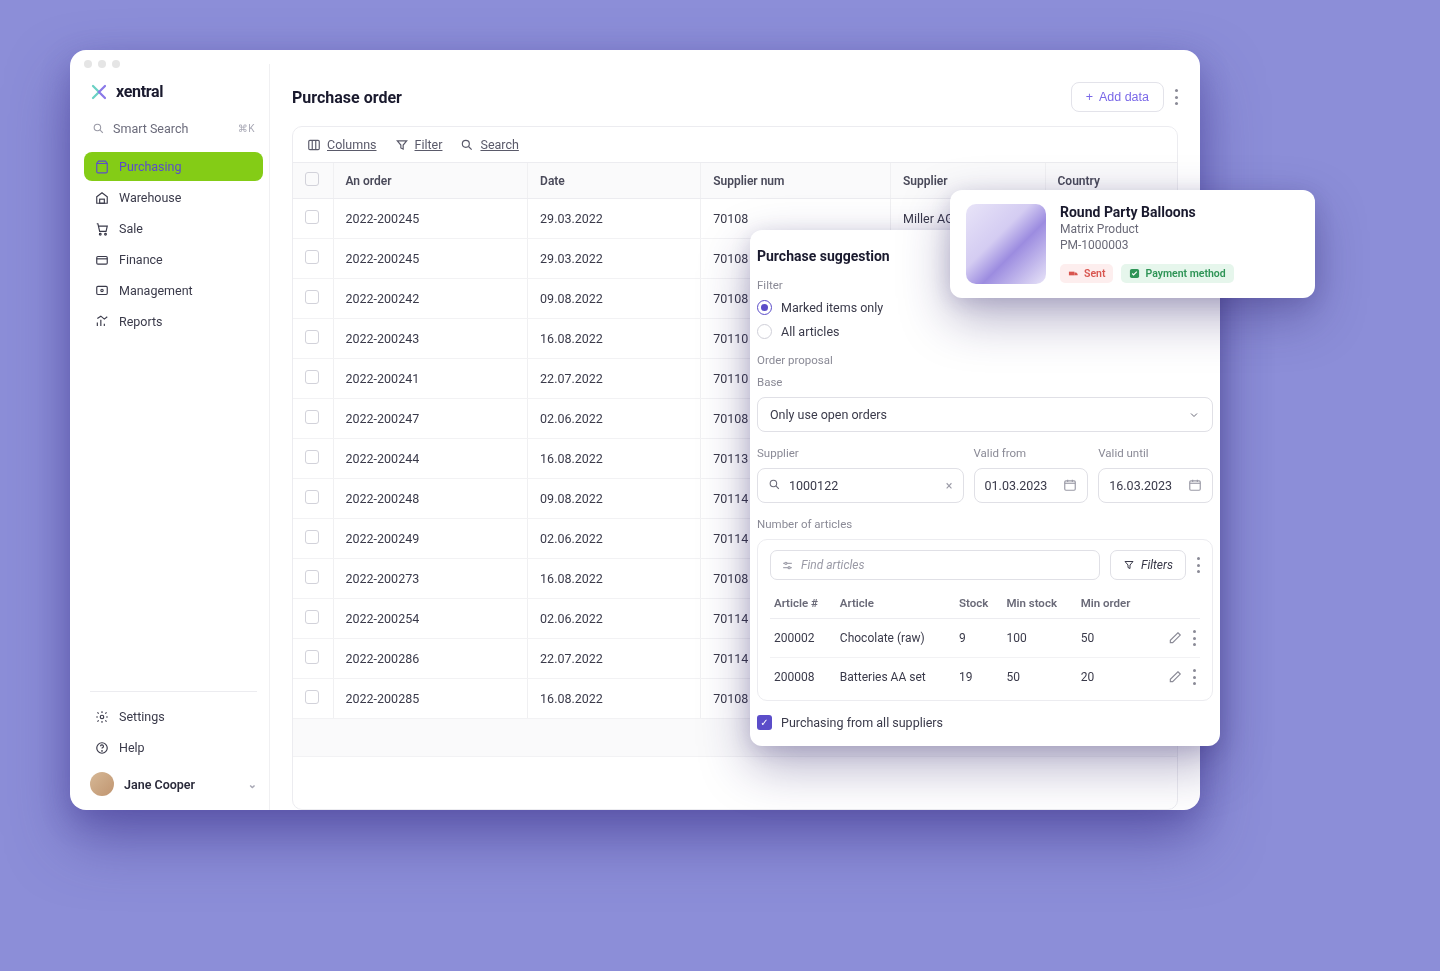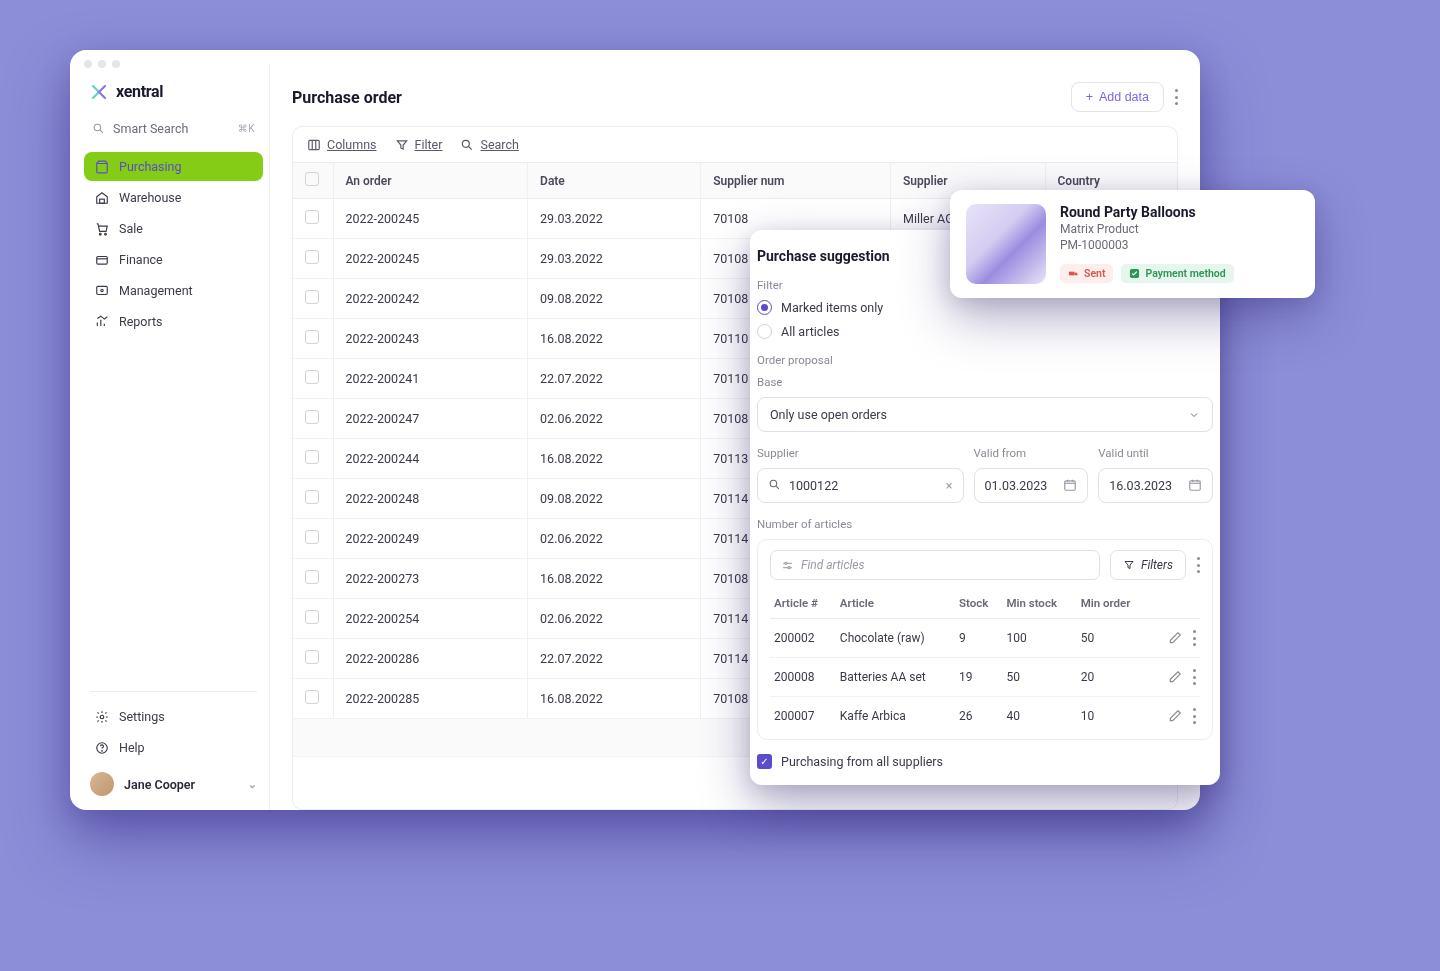--- a/index.html
+++ b/index.html
@@ -527,43 +527,20 @@
       <span>
                   <div class="more-dots">
                     <span></span>
                     <span></span>
                     <span></span>
                   </div>
                 </span>
     </div>
             </td>
           </tr>
-          <tr>
-            <td>200007</td>
-    <td>Kaffe Arbica</td>
-    <td>26</td>
-    <td>40</td>
-    <td>10</td>
-    <td>
-              <div class="row-actions">
-      <span>
-                  <svg width="14" height="14" viewBox="0 0 24 24" fill="none" stroke="currentColor" stroke-width="2">
-                    <path d="M17 3 l4 4 L8 20 H4 v-4 Z"></path>
-                  </svg>
-                </span>
-      <span>
-                  <div class="more-dots">
-                    <span></span>
-                    <span></span>
-                    <span></span>
-                  </div>
-                </span>
-    </div>
-            </td>
-          </tr>
         </tbody>
     </table>
   </div>
 
   <div class="chk-row">
     <span class="chk-filled">✓</span>
     <span>Purchasing from all suppliers</span>
   </div>
 </div>
 

